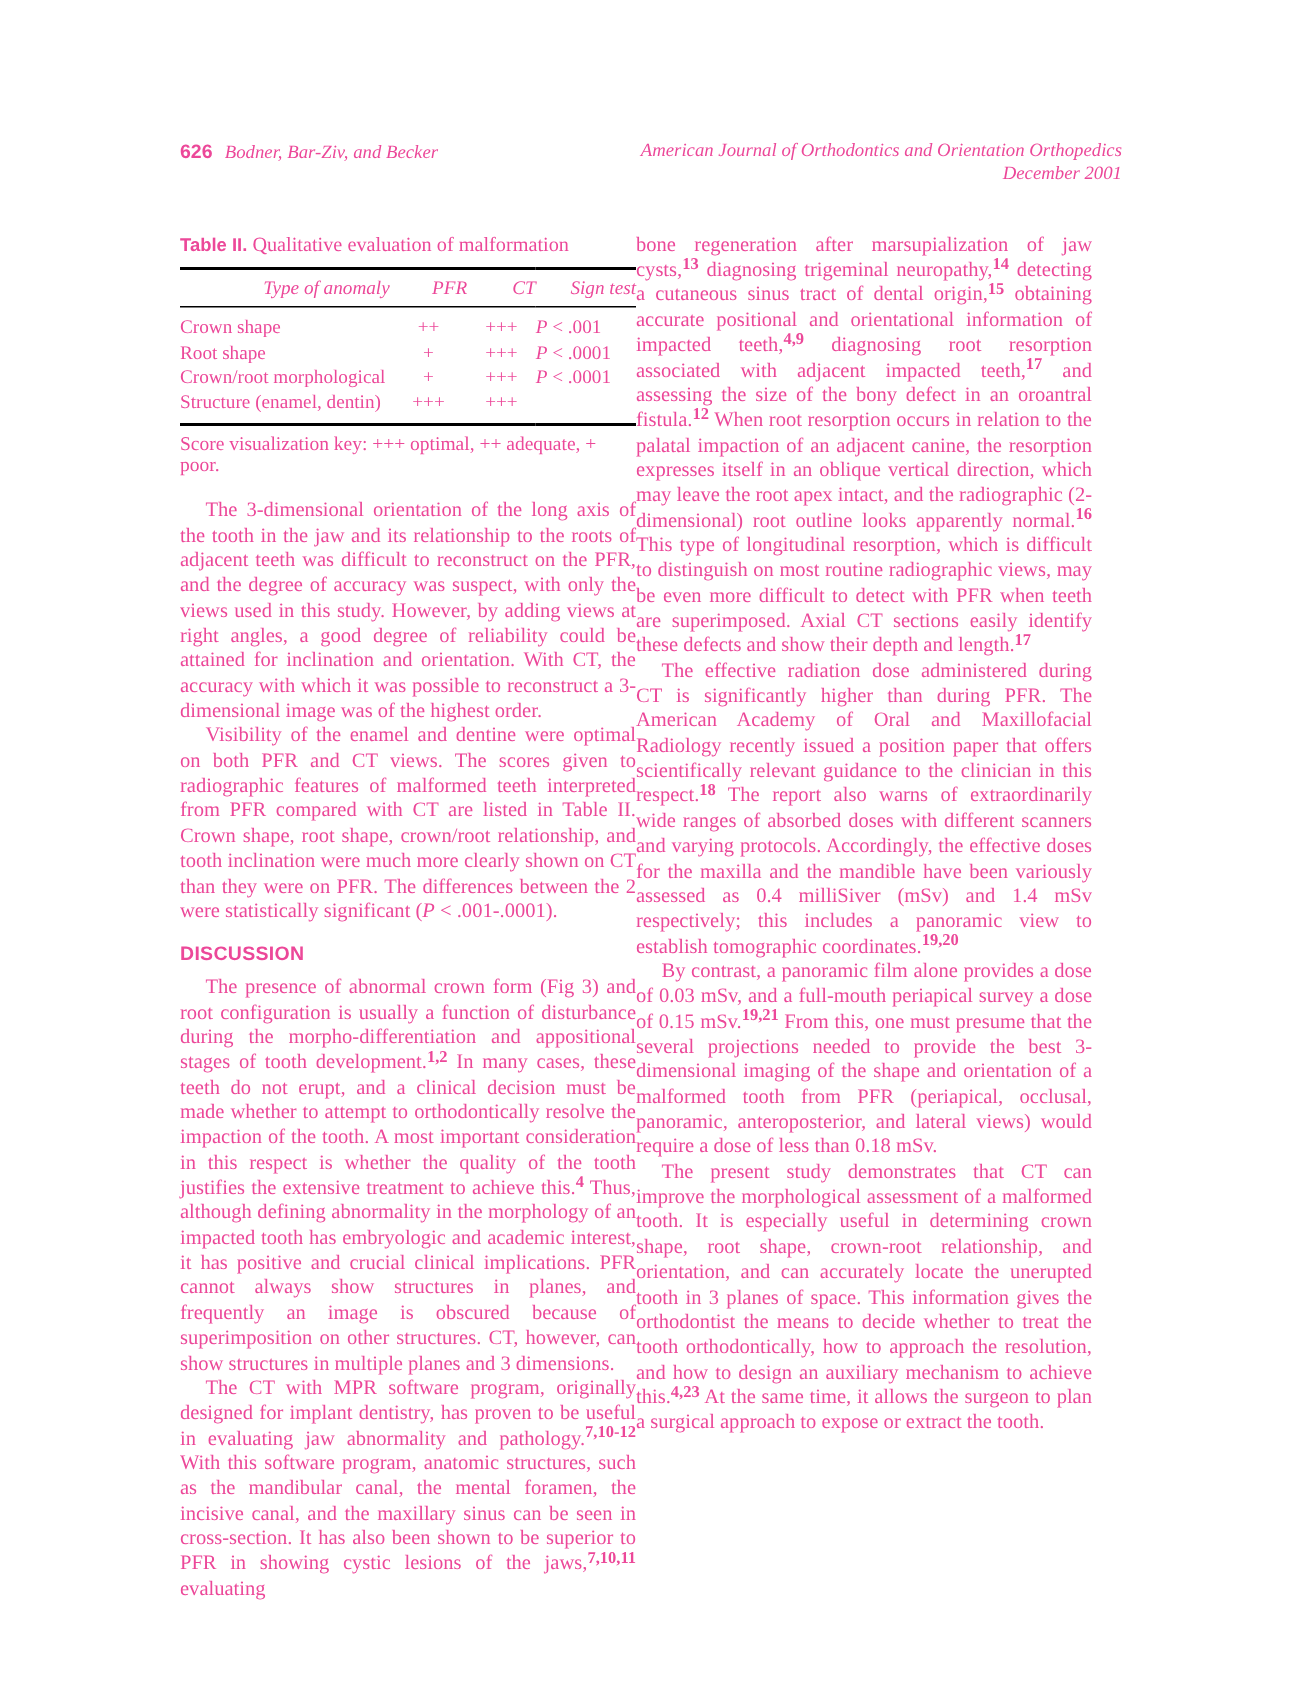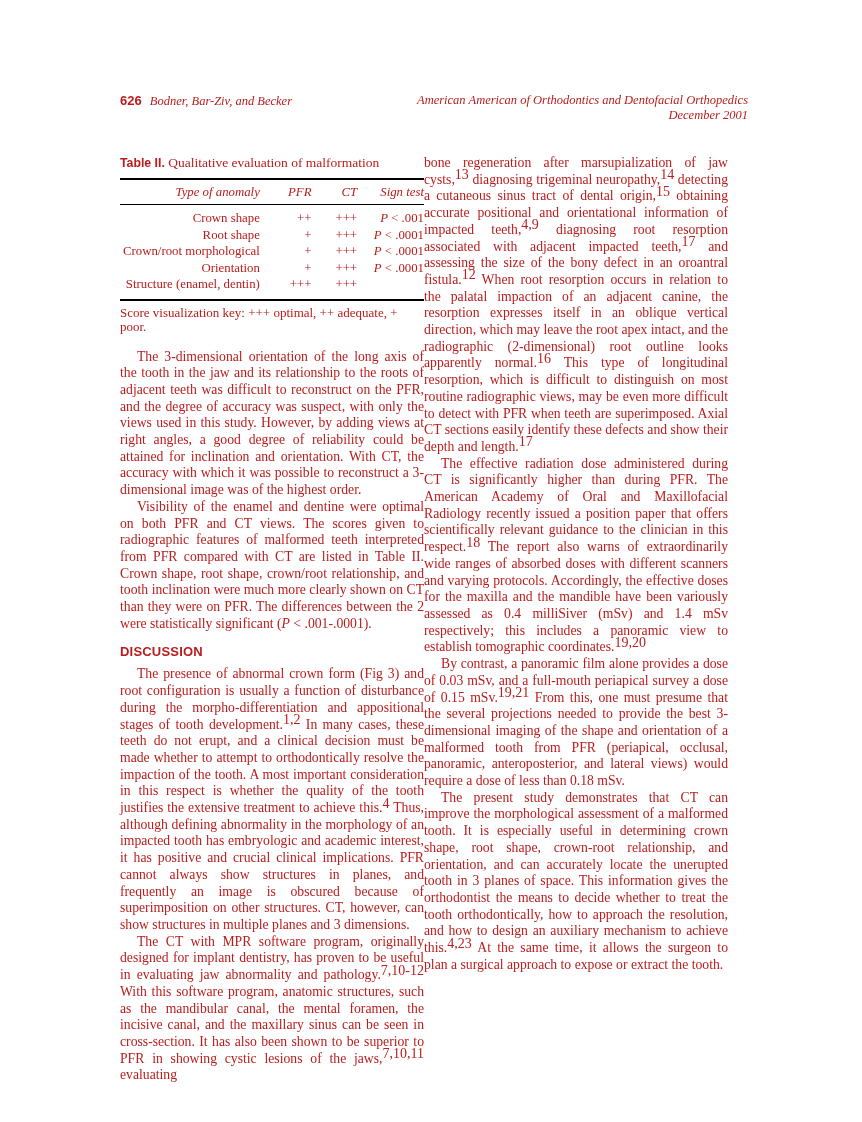--- a/index.html
+++ b/index.html
@@ -4,21 +4,21 @@
 <style>
   html, body { margin: 0; padding: 0; background: #ffffff; }
   .page {
     position: relative;
     width: 862px;
     height: 1122px;
     background: #ffffff;
     box-sizing: border-box;
     padding: 93px 114px 0 120px;
     font-family: "Liberation Serif", serif;
-    color: #b91c1c;
+    color: #ec4899;
     overflow: hidden;
   }
   .header {
     display: flex;
     justify-content: space-between;
     align-items: flex-start;
     font-size: 12.5px;
   }
   .folio {
     font-family: "Liberation Sans", sans-serif;
@@ -33,25 +33,26 @@
   .col { width: 304px; }
 
   .para {
     margin: 0;
     font-size: 13.7px;
     line-height: 16.7px;
     text-align: justify;
   }
   .para.indent { text-indent: 17px; }
   .para sup {
-    font-size: 14px;
+    font-size: 11px;
     line-height: 0;
     vertical-align: baseline;
     position: relative;
     top: -4.5px;
+    font-weight: bold;
   }
   .section-heading {
     font-family: "Liberation Sans", sans-serif;
     font-weight: bold;
     font-size: 13px;
     letter-spacing: 0.2px;
     margin: 12px 0 7px 0;
   }
 
   .table-block { margin-bottom: 15px; }
@@ -70,40 +71,40 @@
   }
   table.data thead th {
     font-style: italic;
     font-weight: normal;
     text-align: right;
     padding: 5px 0 4px 0;
     border-bottom: 1px solid #000;
   }
   table.data thead th.c0 { padding-left: 18px; }
   table.data thead th.c1, table.data thead th.c2 { text-align: right; font-style: italic; }
-  table.data tbody td { padding: 1px 0; line-height: 14.5px; text-align: right; }
+  table.data tbody td { padding: 1px 0; line-height: 14.5px; }
   table.data tbody tr:first-child td { padding-top: 6px; }
   table.data tbody tr:last-child td { padding-bottom: 7px; }
   .c1, .c2 { text-align: center; }
   .c3 { text-align: left; }
   td.c3 div::first-letter { font-style: italic; }
   .table-footnote { font-size: 13px; line-height: 14px; margin-top: 5px; }
 </style>
 </head>
 <body>
 
 <div class="page">
 
   <div class="header">
     <div class="header-left">
       <span class="folio">626</span>
       <span class="authors">Bodner, Bar-Ziv, and Becker</span>
     </div>
     <div class="header-right">
-      <div>American American of Orthodontics and Dentofacial Orthopedics</div>
+      <div>American Journal of Orthodontics and Orientation Orthopedics</div>
       <div>December 2001</div>
     </div>
   </div>
 
   <div class="columns">
 
     <div class="col">
       <div class="table-block">
         <div class="table-caption">
           <span class="label">Table II.</span>
@@ -162,34 +163,20 @@
                 </td>
                 <td class="c2">
                   <div>+++</div>
                 </td>
                 <td class="c3">
                   <div>P &lt; .0001</div>
                 </td>
               </tr>
               <tr>
                 <td class="c0">
-                  <div>Orientation</div>
-                </td>
-                <td class="c1">
-                  <div>+</div>
-                </td>
-                <td class="c2">
-                  <div>+++</div>
-                </td>
-                <td class="c3">
-                  <div>P &lt; .0001</div>
-                </td>
-              </tr>
-              <tr>
-                <td class="c0">
                   <div>Structure (enamel, dentin)</div>
                 </td>
                 <td class="c1">
                   <div>+++</div>
                 </td>
                 <td class="c2">
                   <div>+++</div>
                 </td>
                 <td class="c3">
                   <div></div>

